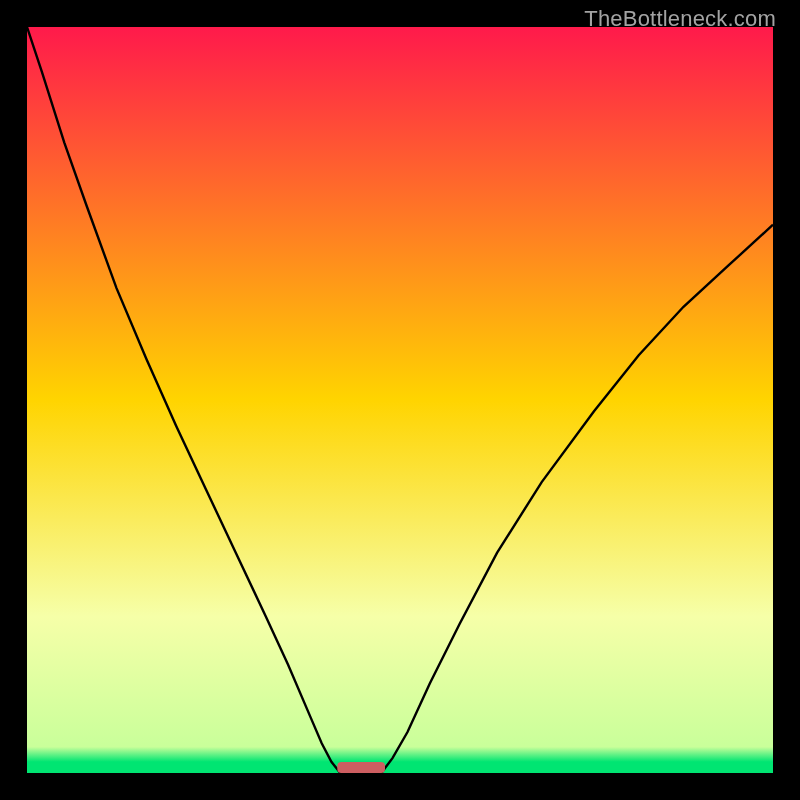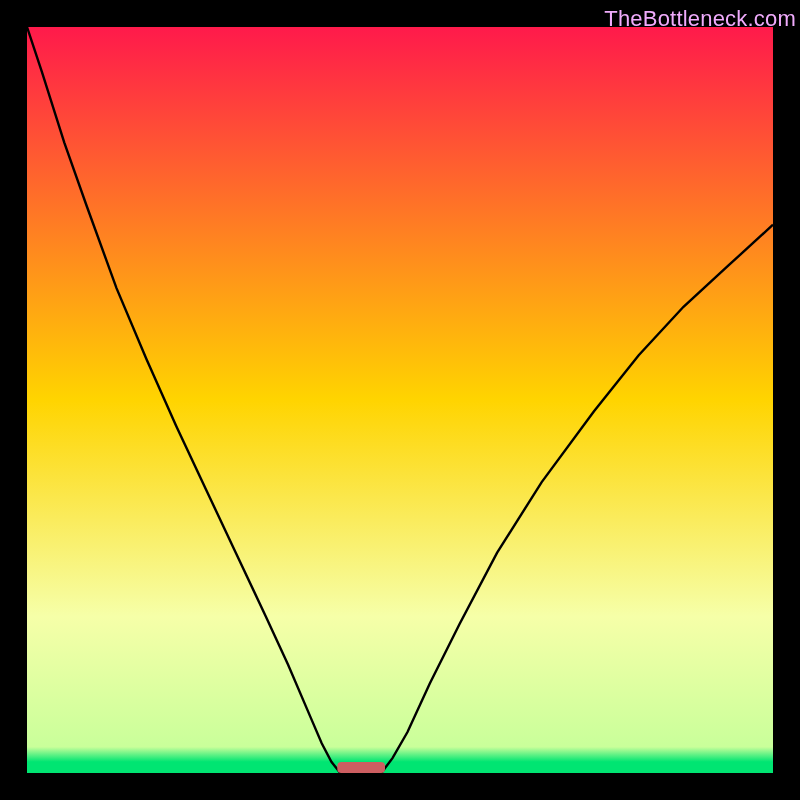--- a/index.html
+++ b/index.html
@@ -20,22 +20,22 @@
   .plot {
     position: absolute;
     left: 27px;
     top: 27px;
     width: 746px;
     height: 746px;
   }
   .watermark {
     position: absolute;
     top: 6px;
-    right: 4px;
-    color: #f0abfc;
+    right: 24px;
+    color: #a3a3a3;
     font-size: 22px;
     font-weight: 400;
     letter-spacing: 0.2px;
     user-select: none;
   }
 </style>
 </head>
 <body>
 
 <div class="frame">

